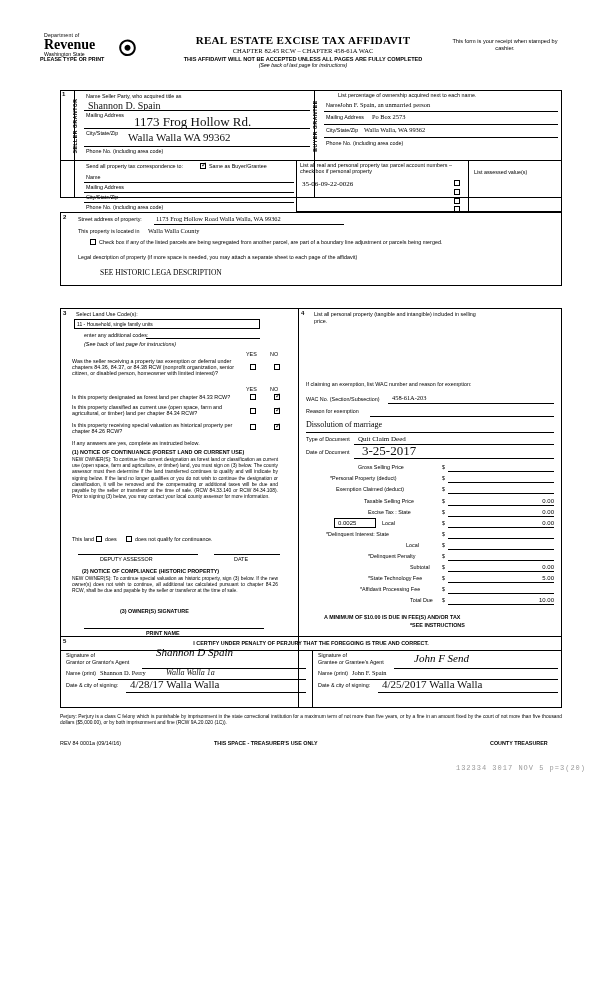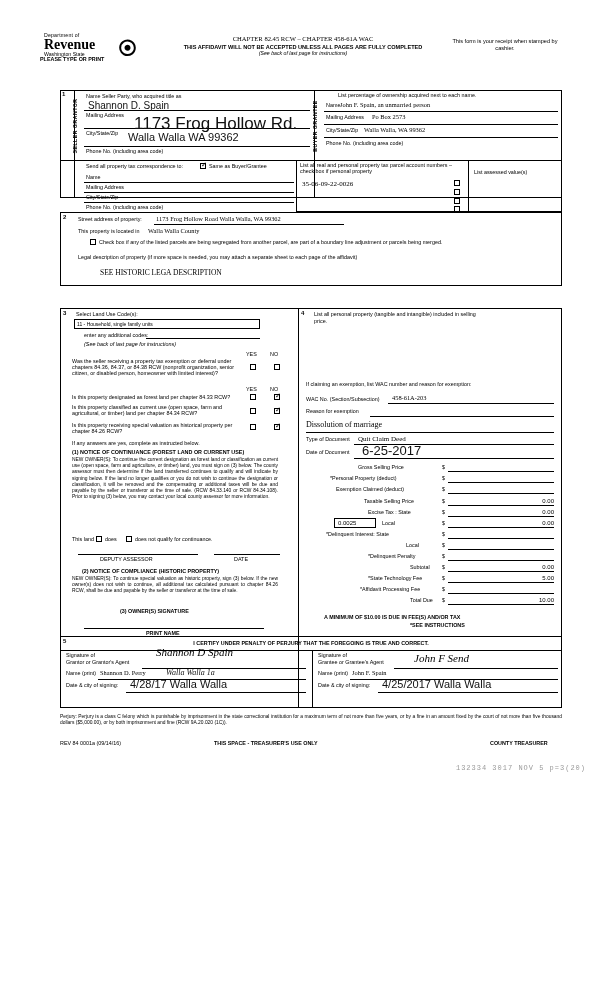--- a/index.html
+++ b/index.html
@@ -14,21 +14,21 @@
   .logo .swirl{position:absolute;left:74px;top:6px;font-size:19px;font-weight:bold;color:#000;}
   .titleblk{position:absolute;left:130px;top:6px;width:270px;text-align:center;}
   .t1{font-size:11px;font-weight:bold;font-family:"Liberation Serif",serif;letter-spacing:.3px;}
   .t2{font-size:6.6px;margin-top:1px;font-family:"Liberation Serif",serif;}
   .t3{font-size:5.6px;font-weight:bold;margin-top:2px;}
   .t4{font-size:5.2px;font-style:italic;}
   .receipt{position:absolute;right:2px;top:10px;width:110px;text-align:center;font-size:5.6px;line-height:7px;}
   .ptype{position:absolute;left:2px;top:28px;font-size:5.4px;font-weight:bold;}
   .box{position:absolute;border:1px solid #000;box-sizing:border-box;}
   .num{position:absolute;font-size:6px;font-weight:bold;}
-  .hand{font-family:Liberation Sans, sans-serif;font-size:10px;color:#111;}
+  .hand{font-family:Liberation Serif, serif;font-size:10px;color:#111;}
   .handc{font-family:Liberation Serif, serif;font-size:9px;color:#111;font-style:italic;}
   .cursive{font-family:"Liberation Serif",serif;font-style:italic;font-size:11px;}
   .typed{font-family:"Liberation Serif",serif;font-size:6.4px;}
   .vline{position:absolute;background:#000;width:1px;}
   .hline{position:absolute;background:#000;height:1px;}
   .cbx{display:inline-block;width:6px;height:6px;border:1px solid #000;box-sizing:border-box;vertical-align:-1px;}
   .cbx.chk{position:relative;}
   .cbx.chk:after{content:"\2713";position:absolute;left:0px;top:-3px;font-size:7px;line-height:7px;}
   .rot{position:absolute;transform:rotate(-90deg);transform-origin:left top;font-size:5.2px;font-weight:bold;text-align:center;letter-spacing:.5px;}
   .row{position:absolute;font-size:5.4px;}
@@ -45,20 +45,21 @@
   <div class="sheet">
 
     <div class="hdr">
       <div class="logo">
         <div class="dept">Department of</div>
         <div class="rev">Revenue</div>
         <div class="ws">Washington State</div>
         <div class="swirl">⦿</div>
       </div>
       <div class="titleblk">
+        <div class="t1">REAL ESTATE EXCISE TAX AFFIDAVIT</div>
         <div class="t2">CHAPTER 82.45 RCW – CHAPTER 458-61A WAC</div>
         <div class="t3">THIS AFFIDAVIT WILL NOT BE ACCEPTED UNLESS ALL PAGES ARE FULLY COMPLETED</div>
         <div class="t4">(See back of last page for instructions)</div>
       </div>
       <div class="receipt">This form is your receipt when stamped by cashier.</div>
       <div class="ptype">PLEASE TYPE OR PRINT</div>
     </div>
 
     <div class="box" style="left:22px;top:62px;width:502px;height:108px;"></div>
     <div class="num" style="left:24px;top:63px;">1</div>
@@ -67,21 +68,21 @@
     <div class="hline" style="left:22px;top:132px;width:502px;"></div>
 
     <div class="rot" style="left:34px;top:128px;width:60px;">SELLER GRANTOR</div>
     <div class="rot" style="left:274px;top:128px;width:60px;">BUYER GRANTEE</div>
 
     <div class="row" style="left:48px;top:65px;">Name  Seller Party, who acquired title as</div>
     <div class="hline" style="left:46px;top:82px;width:226px;"></div>
     <div class="hand" style="position:absolute;left:50px;top:72px;">Shannon D. Spain</div>
     <div class="row" style="left:48px;top:84px;">Mailing Address</div>
     <div class="hline" style="left:46px;top:100px;width:226px;"></div>
-    <div class="hand" style="position:absolute;left:96px;top:86px;font-size:17px;">1173 Frog Hollow Rd.</div>
+    <div class="hand" style="position:absolute;left:96px;top:86px;font-size:13px;">1173 Frog Hollow Rd.</div>
     <div class="row" style="left:48px;top:102px;">City/State/Zip</div>
     <div class="hline" style="left:46px;top:118px;width:226px;"></div>
     <div class="hand" style="position:absolute;left:90px;top:103px;font-size:11px;">Walla Walla  WA 99362</div>
     <div class="row" style="left:48px;top:120px;">Phone No. (including area code)</div>
 
     <div class="row" style="left:300px;top:64px;">List percentage of ownership acquired next to each name.</div>
     <div class="row" style="left:288px;top:74px;">Name</div>
     <div class="typed" style="position:absolute;left:302px;top:73px;">John F. Spain, an unmarried person</div>
     <div class="hline" style="left:286px;top:83px;width:234px;"></div>
     <div class="row" style="left:288px;top:86px;">Mailing Address</div>
@@ -182,21 +183,21 @@
     <div class="hline" style="left:350px;top:375px;width:166px;"></div>
     <div class="row" style="left:268px;top:380px;">Reason for exemption</div>
     <div class="hline" style="left:332px;top:388px;width:184px;"></div>
     <div style="position:absolute;left:268px;top:392px;font-size:8px;font-family:'Liberation Serif',serif;">Dissolution of marriage</div>
     <div class="hline" style="left:268px;top:404px;width:248px;"></div>
 
     <div class="row" style="left:268px;top:408px;">Type of Document</div>
     <div class="typed" style="position:absolute;left:320px;top:407px;font-size:7px;">Quit Claim Deed</div>
     <div class="hline" style="left:316px;top:416px;width:200px;"></div>
     <div class="row" style="left:268px;top:421px;">Date of Document</div>
-    <div class="hand" style="position:absolute;left:324px;top:415px;font-size:13px;">6-25-2017</div>
+    <div class="hand" style="position:absolute;left:324px;top:415px;font-size:13px;">3-25-2017</div>
     <div class="hline" style="left:316px;top:430px;width:200px;"></div>
 
     <div class="row" style="left:320px;top:436px;">Gross Selling Price</div>
     <div class="row" style="left:404px;top:436px;">$</div>
     <div class="hline" style="left:410px;top:443px;width:106px;"></div>
 
     <div class="row" style="left:292px;top:447px;">*Personal Property (deduct)</div>
     <div class="row" style="left:404px;top:447px;">$</div>
     <div class="hline" style="left:410px;top:454px;width:106px;"></div>
 

